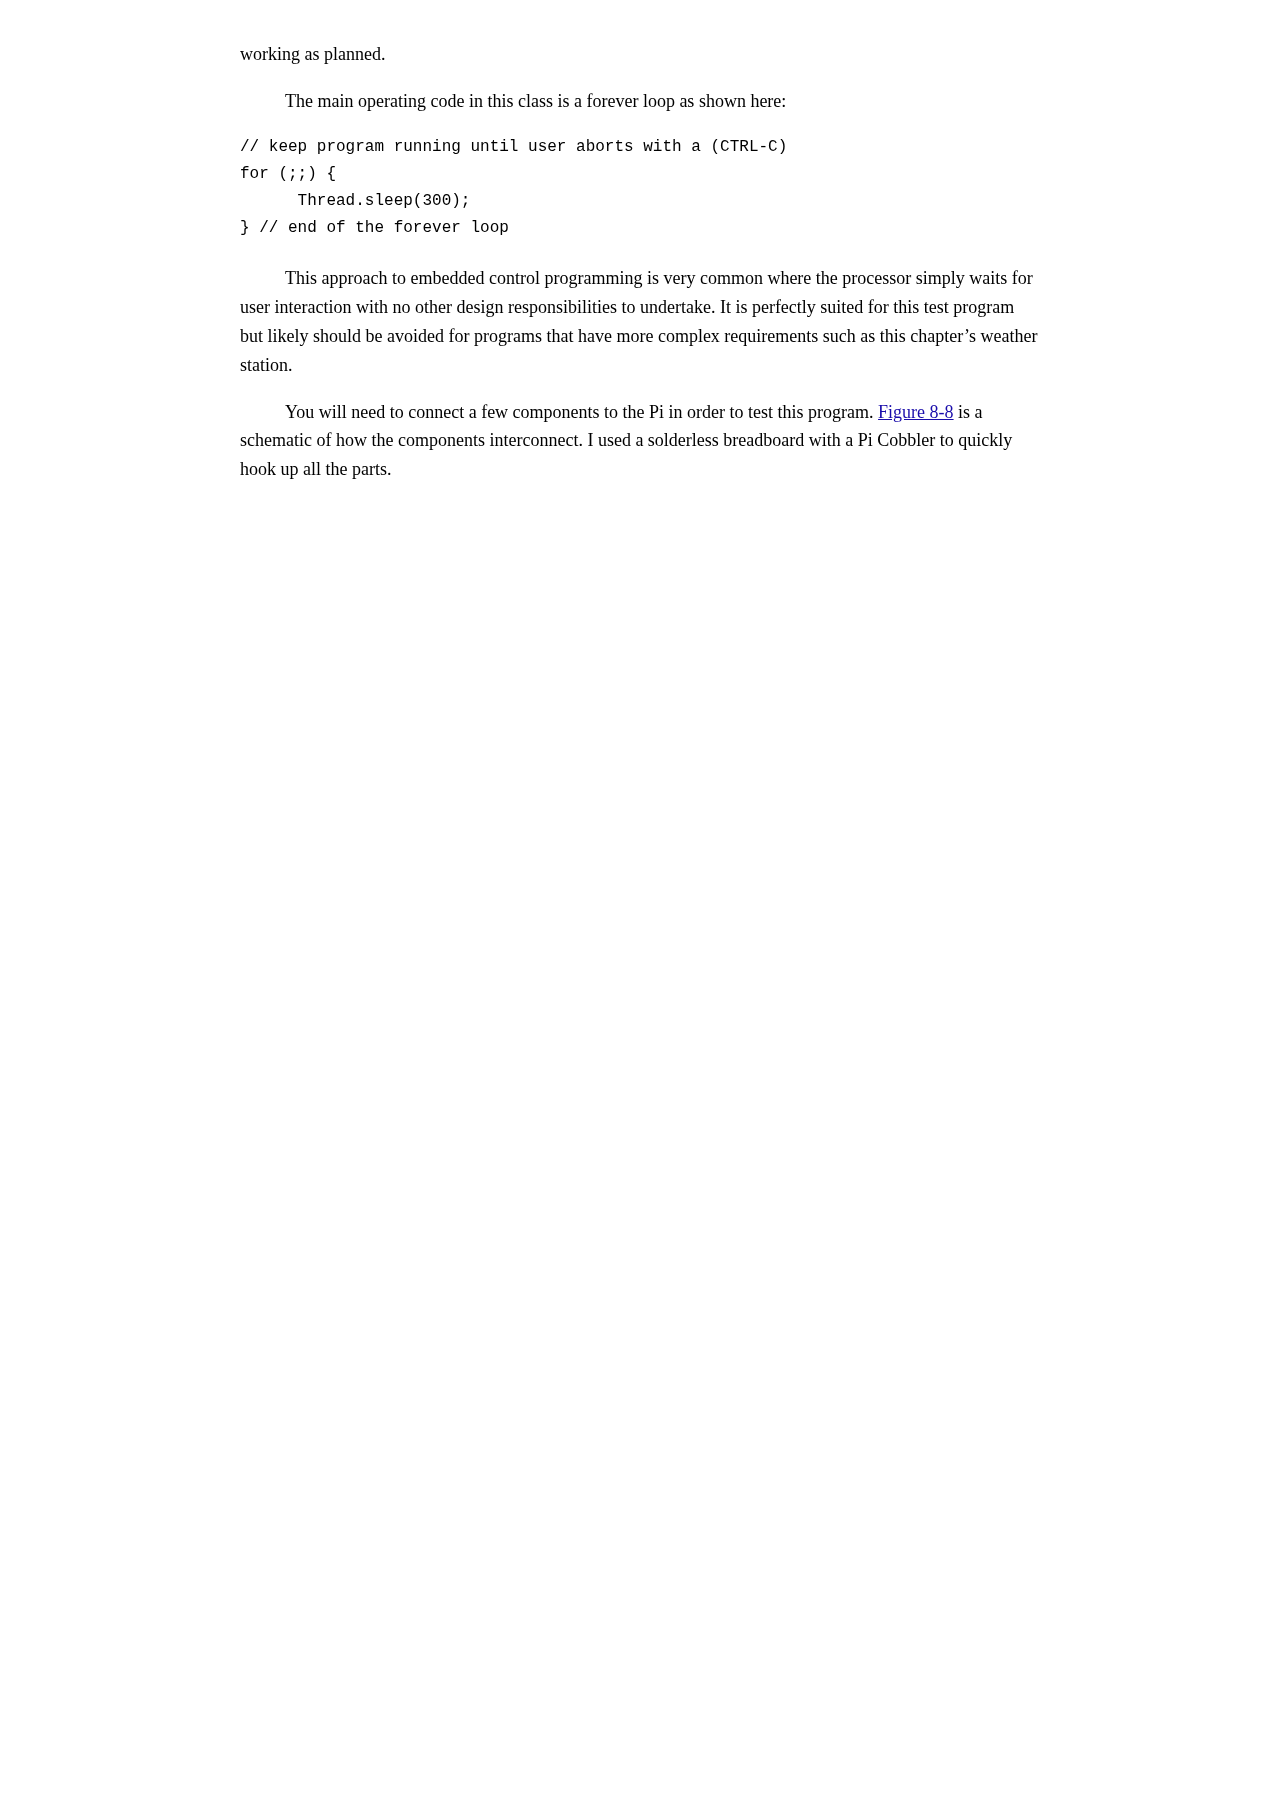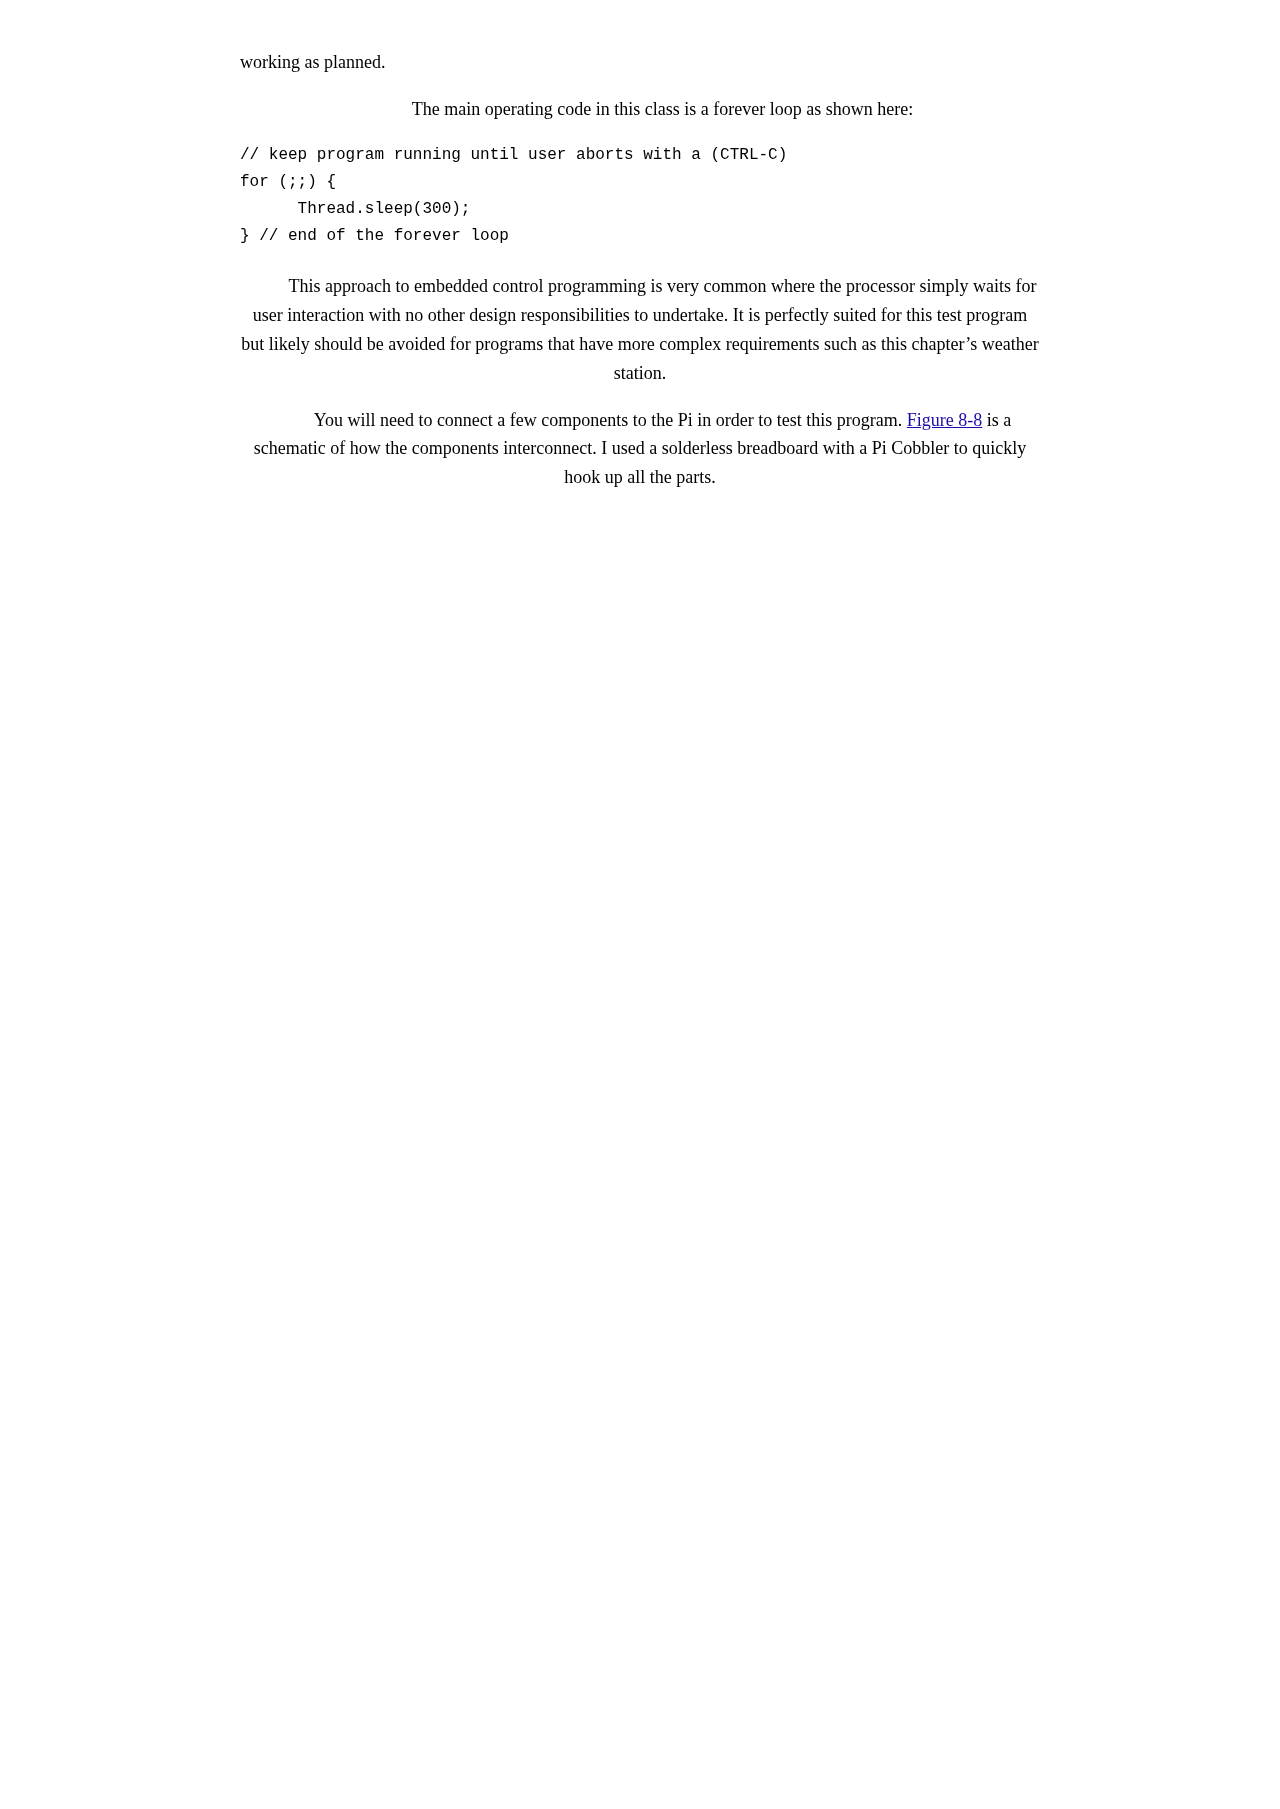--- a/index.html
+++ b/index.html
@@ -13,32 +13,31 @@
       font-family: Georgia, 'Times New Roman', Times, serif;
       font-size: 18px;
       line-height: 1.6;
       color: #000000;
       width: 1280px;
       min-height: 1809px;
     }
 
     .page-content {
       max-width: 920px;
-      margin: 8px auto;
+      margin: 0 auto;
       padding: 40px 60px 60px 60px;
     }
 
     .intro-text {
       margin-bottom: 18px;
     }
 
     .indent-para {
       text-indent: 2.5em;
       margin-bottom: 18px;
-      text-align: center;
     }
 
     .code-block {
       font-family: 'Courier New', Courier, monospace;
       font-size: 16px;
       line-height: 1.7;
       background: #ffffff;
       margin: 18px 0 22px 0;
       padding: 0;
       color: #000000;

